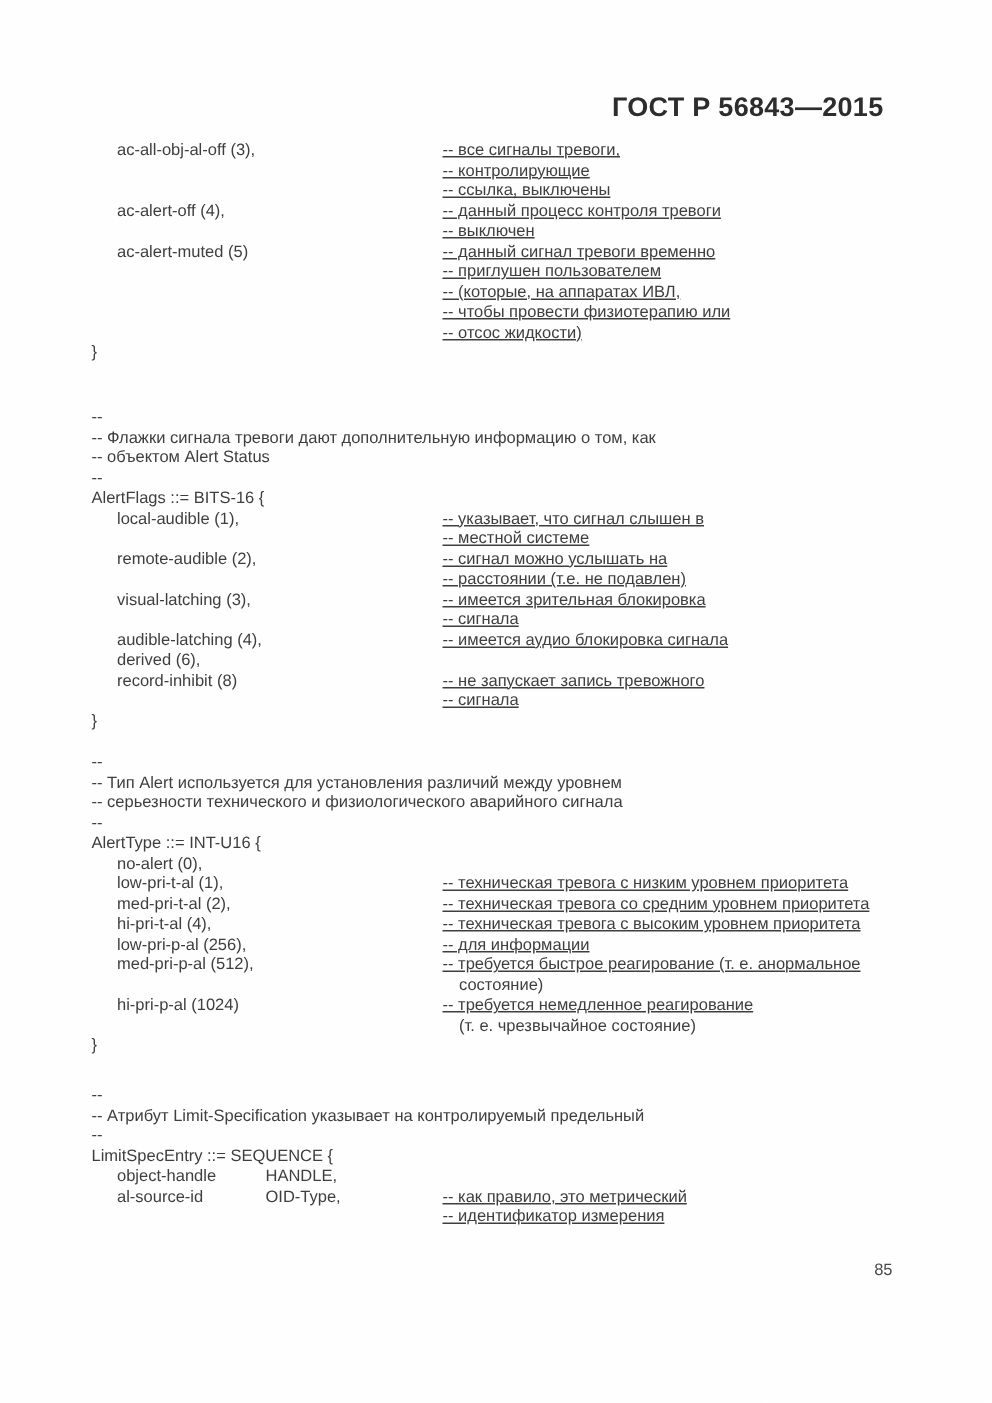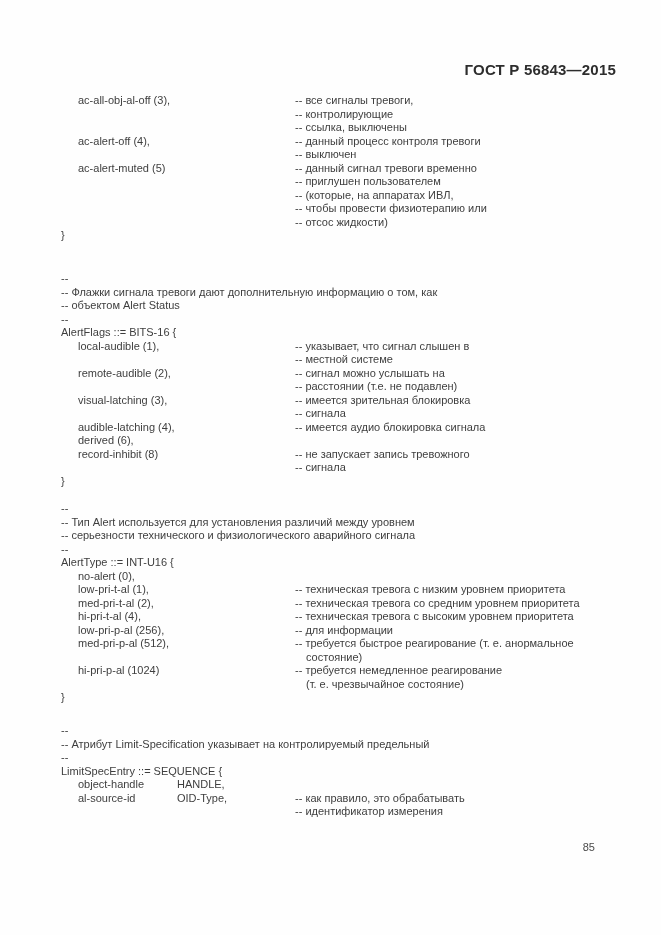--- a/index.html
+++ b/index.html
@@ -8,22 +8,22 @@
     width: 661px;
     height: 935px;
     background: #fefefe;
     font-family: "Liberation Sans", sans-serif;
     color: #3e3e3e;
     overflow: hidden;
   }
   .doc-header {
     position: absolute;
     top: 61px;
-    right: 45px;
-    font-size: 15px;
+    right: 72px;
+    font-size: 18px;
     font-weight: bold;
     color: #2d2d2d;
     letter-spacing: 0.2px;
   }
   .section {
     position: absolute;
     left: 0;
     width: 661px;
   }
   .line {
@@ -31,21 +31,21 @@
     height: 13.5px;
     font-size: 11px;
     line-height: 13.5px;
     white-space: nowrap;
     text-align: center;
   }
   .col { position: absolute; top: 0; }
   .col-left    { left: 61px;  }
   .col-code    { left: 78px;  }
   .col-type    { left: 177px; }
-  .col-comment { left: 295px; }
+  .col-comment { left: 295px; text-decoration: underline; }
   .col-cont    { left: 306px; }
   .page-number {
     position: absolute;
     top: 841px;
     right: 66px;
     font-size: 11px;
     color: #4a4a4a;
   }
 </style>
 </head>
@@ -217,21 +217,21 @@
       <div class="line">
         <span class="col col-left">LimitSpecEntry ::= SEQUENCE {</span>
       </div>
       <div class="line">
         <span class="col col-code">object-handle</span>
         <span class="col col-type">HANDLE,</span>
       </div>
       <div class="line">
         <span class="col col-code">al-source-id</span>
         <span class="col col-type">OID-Type,</span>
-        <span class="col col-comment">-- как правило, это обрабатывать</span>
+        <span class="col col-comment">-- как правило, это метрический</span>
       </div>
       <div class="line">
         <span class="col col-comment">-- идентификатор измерения</span>
       </div>
     </div>
 
   <div class="page-number">85</div>
 
 </div>
 

